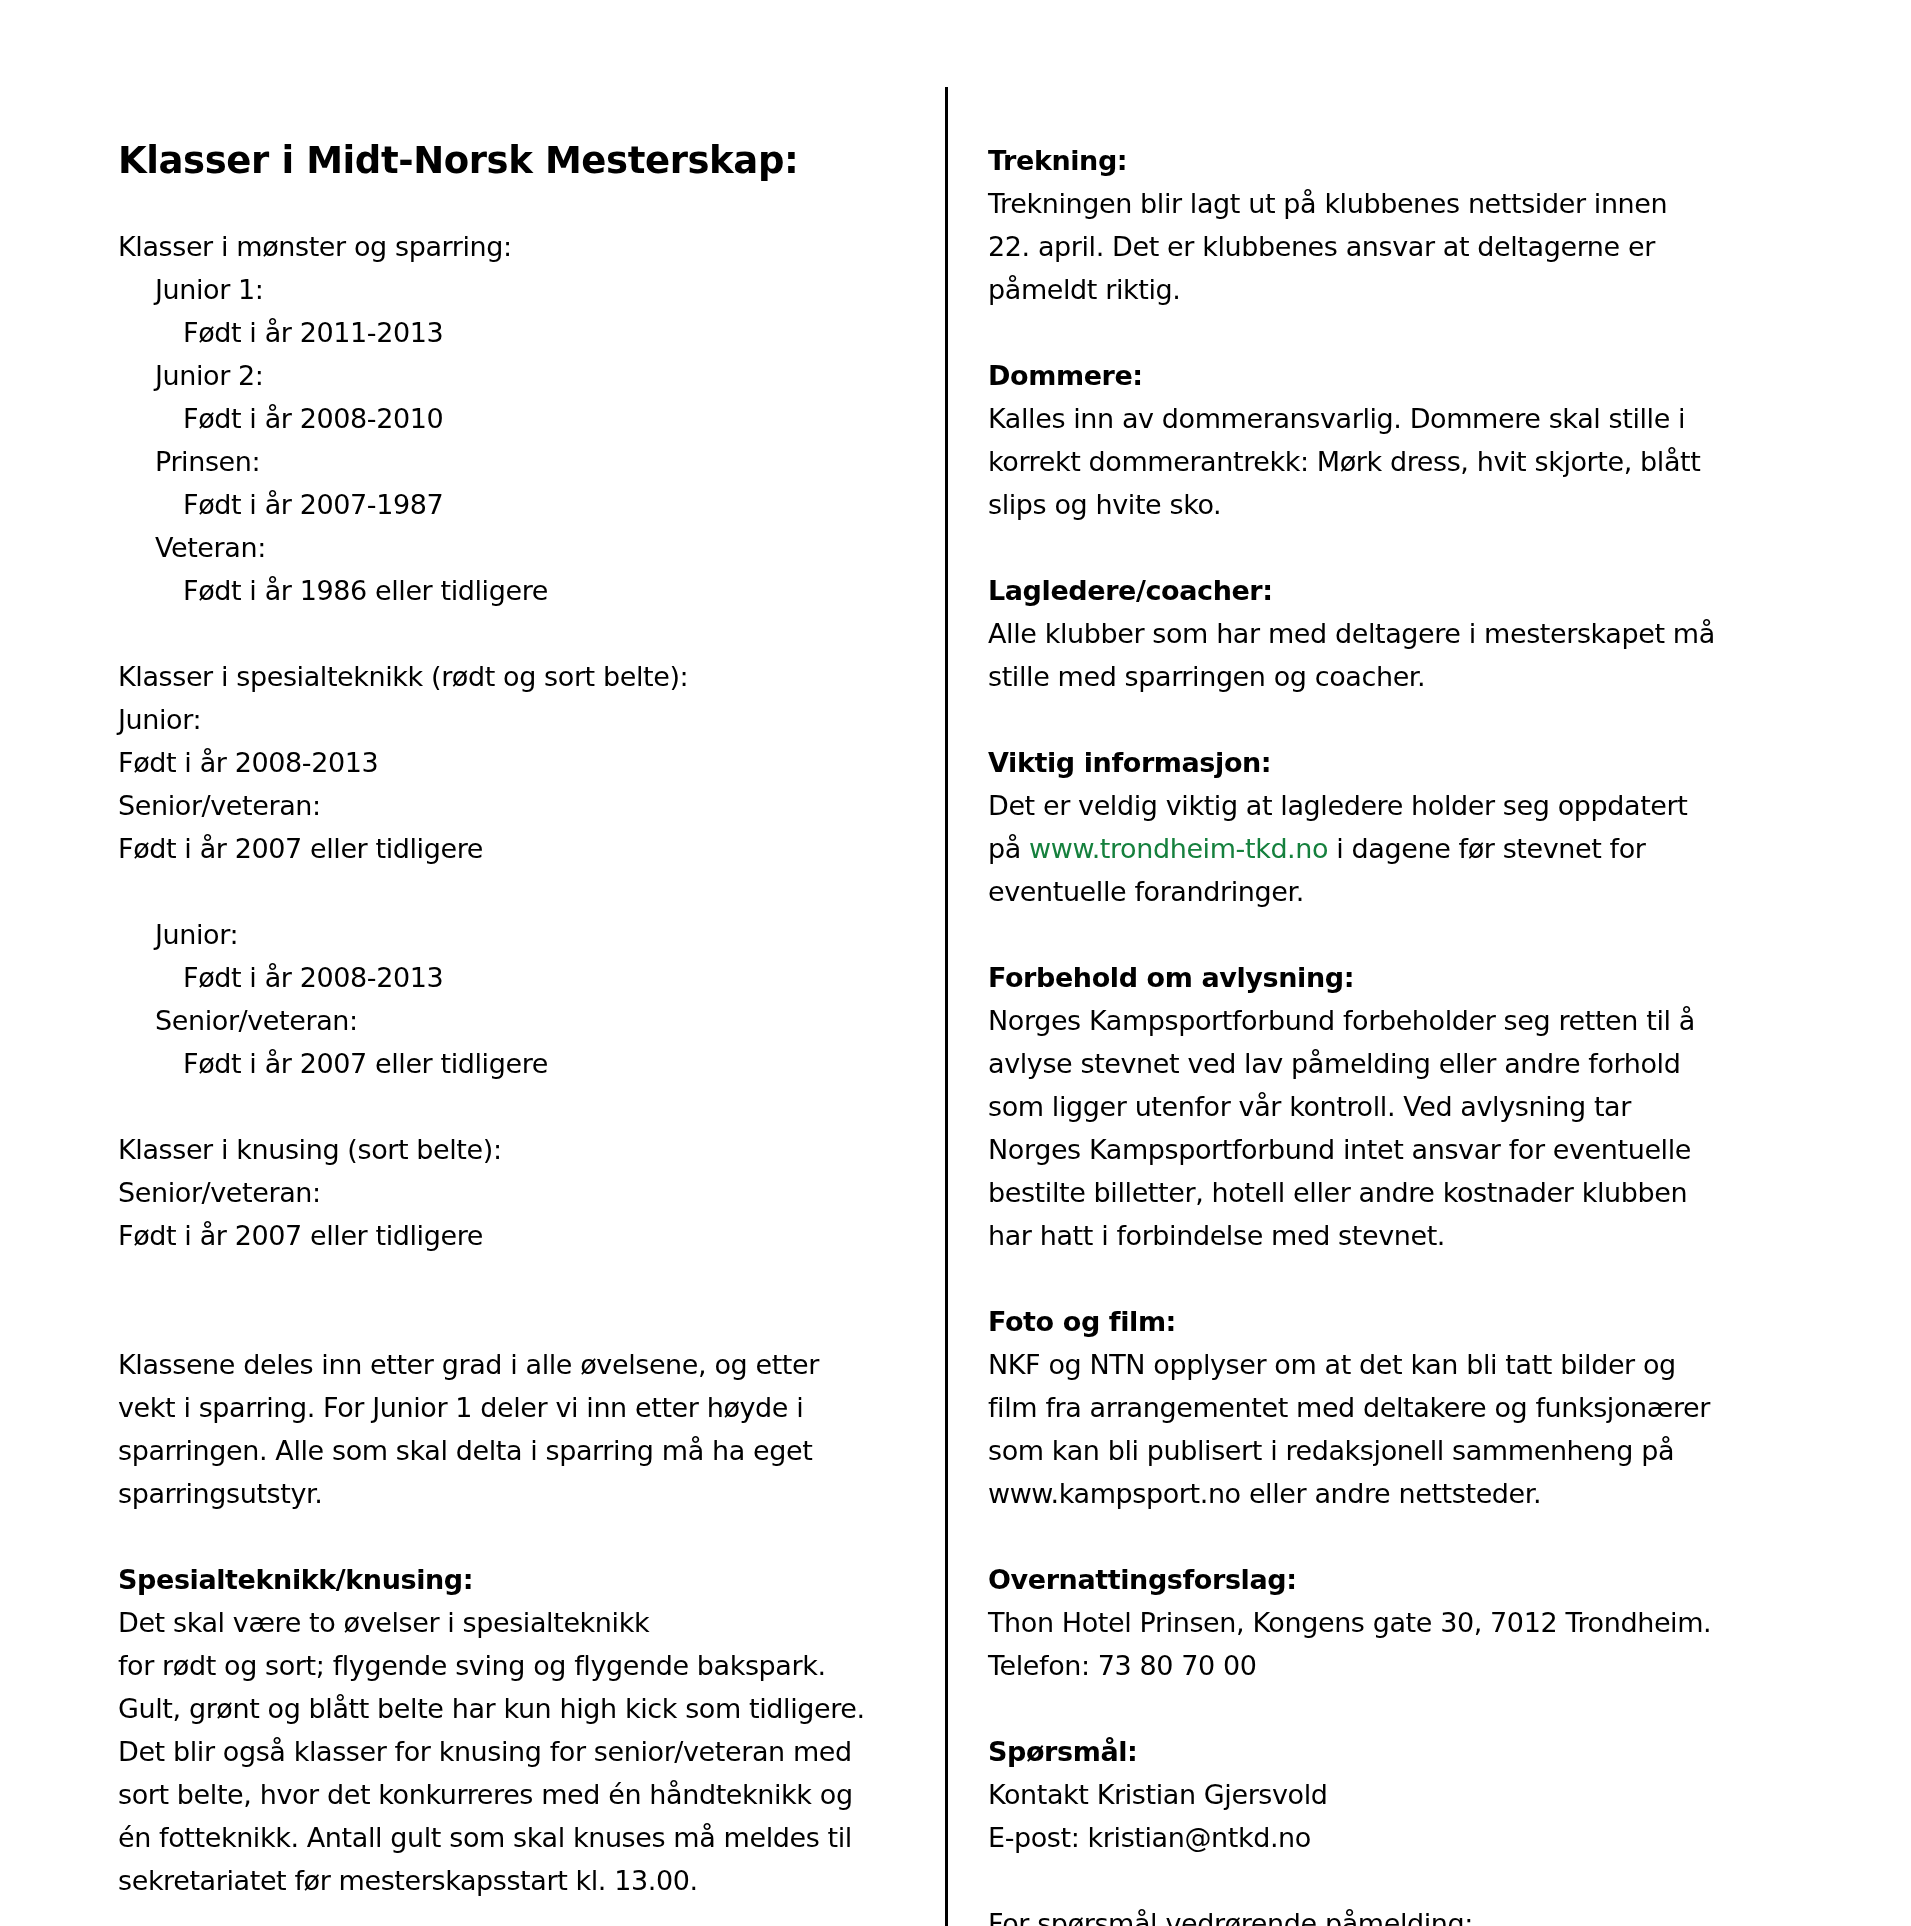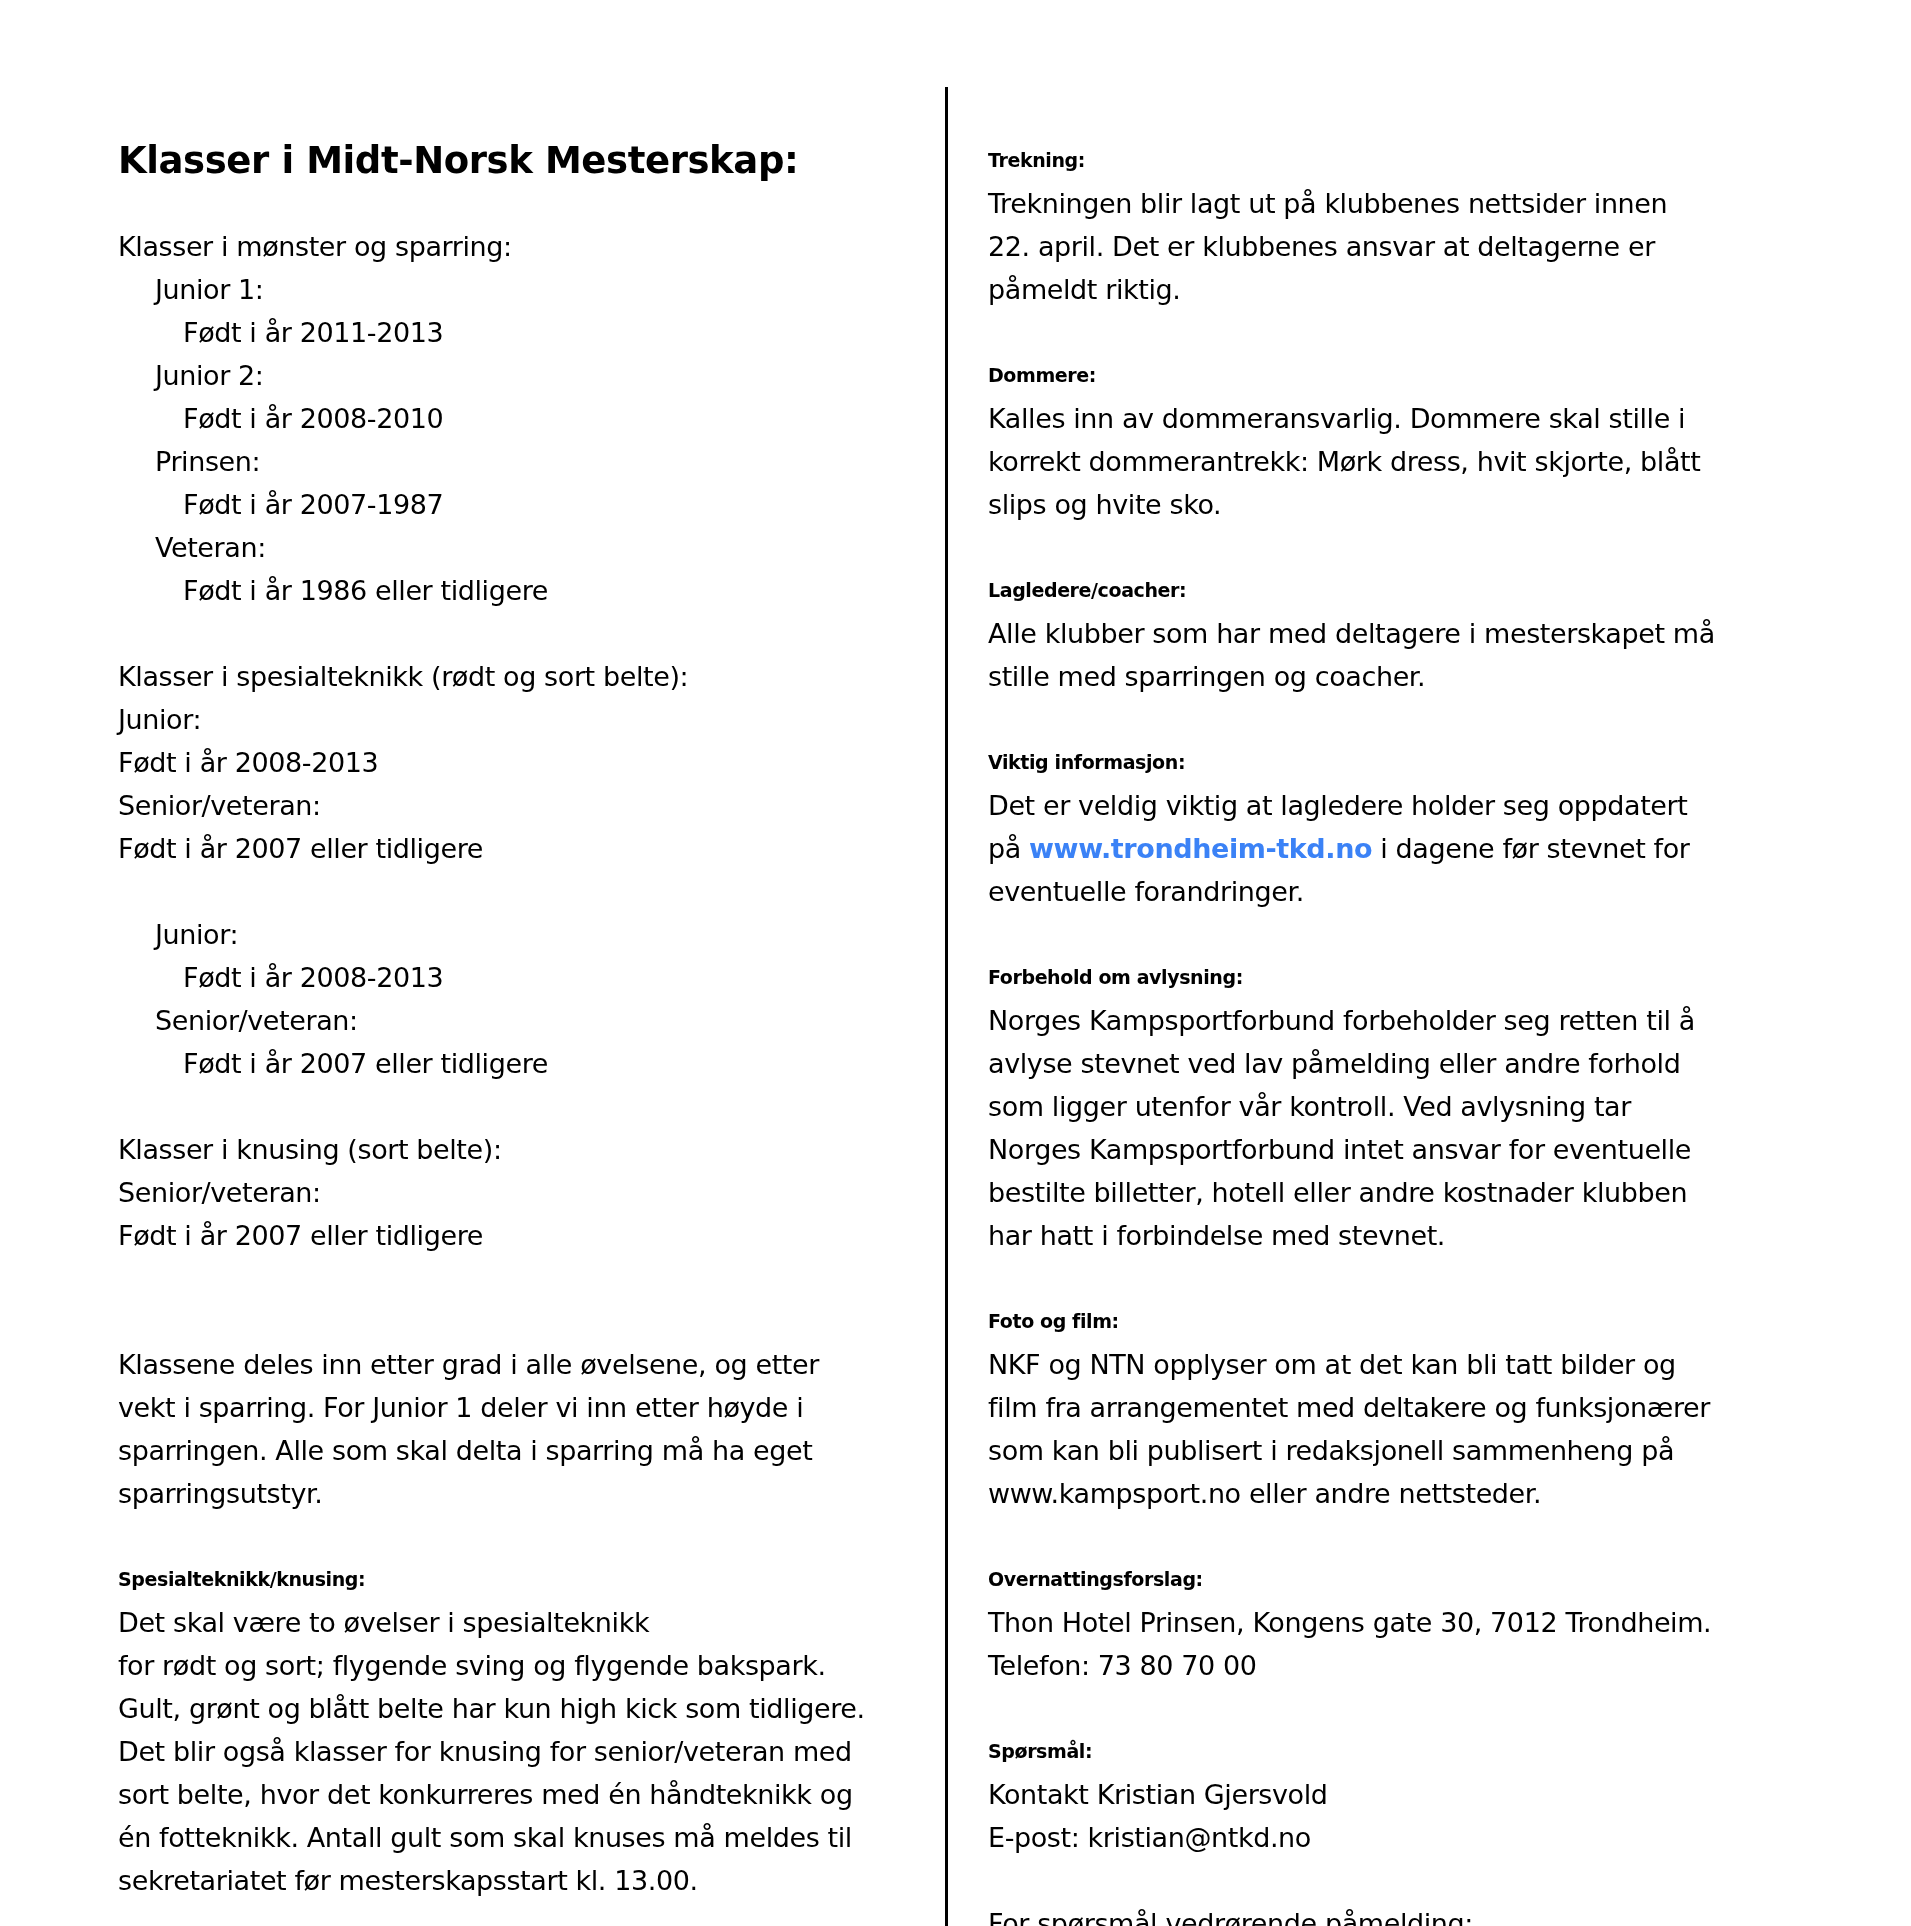--- a/index.html
+++ b/index.html
@@ -20,24 +20,24 @@
   .col{position:absolute;top:139px;}
   .col.left{left:118px;width:801px;}
   .col.right{left:988px;width:840px;}
   .line{
     height:43px;line-height:43px;
     font-size:27px;letter-spacing:-0.4px;
     white-space:nowrap;
   }
   .line.spacer{visibility:hidden;}
   .line.title{font-size:37px;font-weight:bold;letter-spacing:-0.4px;}
-  .line.heading{font-size:19px;font-weight:bold;}
+  .line.heading{font-size:27px;font-weight:bold;}
   .line.ind1{padding-left:37px;}
   .line.ind2{padding-left:65px;}
-  .link{color:#3b82f6;font-weight:bold;}
+  .link{color:#15803d;font-weight:normal;}
 </style>
 </head>
 <body>
 
 <div class="page">
 
   <div class="divider-v"></div>
 
   <div class="col left" id="left-col">
       <div class="line title">Klasser i Midt-Norsk Mesterskap:</div>

